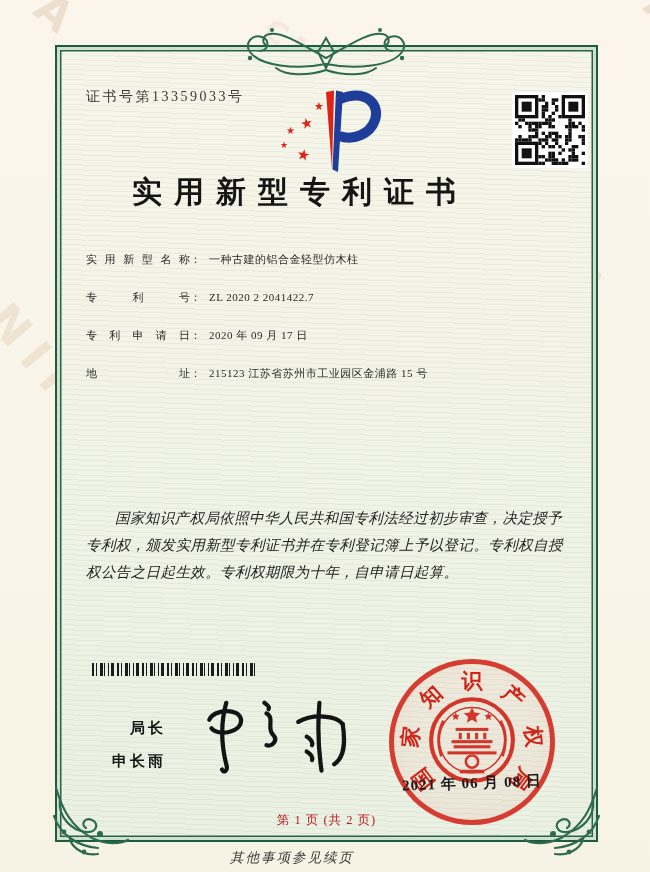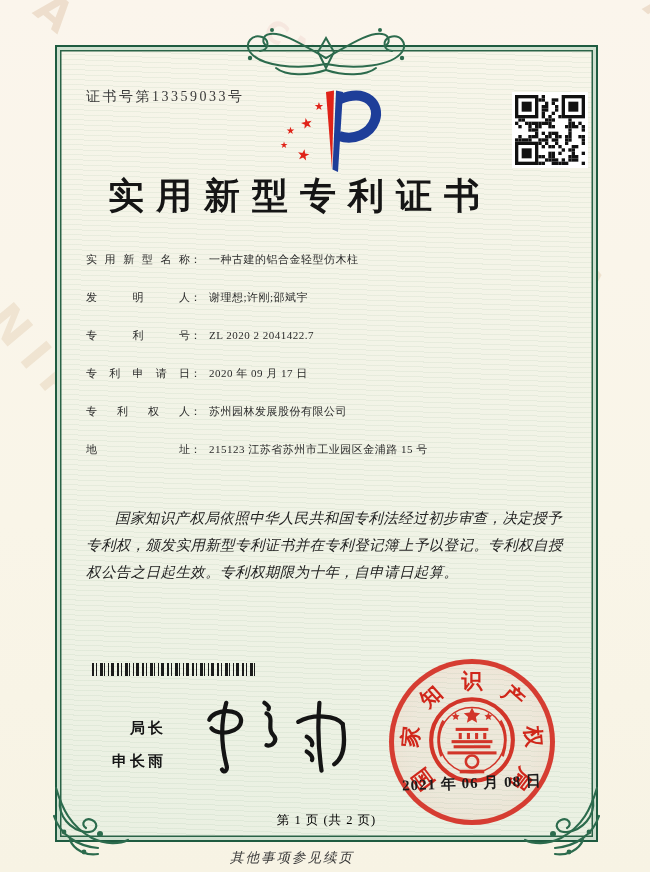--- a/index.html
+++ b/index.html
@@ -26,21 +26,21 @@
     background:
       repeating-linear-gradient(2deg, rgba(120,165,128,0.10) 0 1px, rgba(0,0,0,0) 1px 5px),
       linear-gradient(180deg,#f7f5e9 0%,#f1f3e6 55%,#eaf0e2 100%);
   }
   .flourish{position:absolute;pointer-events:none;}
   .cert-no{position:absolute;left:86px;top:88px;font-size:14px;letter-spacing:2.5px;color:#3b3b3b;}
   .logo{position:absolute;left:276px;top:84px;width:110px;height:90px;}
   .qr{position:absolute;left:512px;top:92px;width:70px;height:70px;background:#fff;padding:3px;}
   .title{
     position:absolute;left:55px;top:172px;width:478px;text-align:center;
-    font-size:36px;font-weight:bold;color:#151515;letter-spacing:12px;text-indent:12px;
+    font-size:30px;font-weight:bold;color:#151515;letter-spacing:12px;text-indent:12px;
   }
   .fields{position:absolute;left:86px;top:248px;width:482px;font-size:11px;color:#2b2b2b;}
   .frow{height:22px;line-height:22px;margin-bottom:16px;position:relative;white-space:nowrap;}
   .flabel{display:inline-block;width:104px;text-align:justify;text-align-last:justify;vertical-align:top;}
   .fcolon{display:inline-block;margin-right:8px;}
   .fvalue{letter-spacing:0.5px;}
   .pair2{position:absolute;left:241px;top:0;}
   .paras{position:absolute;left:86px;top:506px;width:484px;font-size:14.5px;line-height:1.86;
     color:#222;font-style:italic;}
   .paras p{margin:0;text-indent:2em;letter-spacing:0.4px;font-family:Liberation Mono, monospace;}
@@ -65,21 +65,21 @@
   .sc0{transform:translate(-50%,-50%) rotate(-127deg) translateY(-61px);}
   .sc1{transform:translate(-50%,-50%) rotate(-85deg) translateY(-61px);}
   .sc2{transform:translate(-50%,-50%) rotate(-42deg) translateY(-61px);}
   .sc3{transform:translate(-50%,-50%) rotate(0deg) translateY(-61px);}
   .sc4{transform:translate(-50%,-50%) rotate(42deg) translateY(-61px);}
   .sc5{transform:translate(-50%,-50%) rotate(85deg) translateY(-61px);}
   .sc6{transform:translate(-50%,-50%) rotate(127deg) translateY(-61px);}
   .emblem{position:absolute;left:50%;top:50%;transform:translate(-50%,-52%);}
   .seal-date{position:absolute;left:0;top:110px;width:100%;text-align:center;font-size:15px;
     font-weight:bold;color:#1b1b1b;transform:rotate(-2deg);letter-spacing:1px;}
-  .page-info{position:absolute;left:55px;top:812px;width:543px;text-align:center;font-size:12.5px;color:#000000;letter-spacing:1px;}
+  .page-info{position:absolute;left:55px;top:812px;width:543px;text-align:center;font-size:12.5px;color:#b91c1c;letter-spacing:1px;}
   .footer-note{position:absolute;left:0;top:849px;width:584px;text-align:center;font-size:13.5px;
     color:#3a3a3a;font-style:italic;letter-spacing:2px;}
 </style>
 </head>
 <body>
 
 <div class="wm wm1">CNIPA</div>
 <div class="wm wm2">CNIPA</div>
 <div class="wm wm3">CNIPA</div>
 <div class="wm wm4">CNIPA</div>
@@ -280,30 +280,24 @@
     </g>
 </svg>
 
 <div class="title">实用新型专利证书</div>
 
 <div class="fields">
   <div class="frow">
     <span class="flabel">实用新型名称</span><span class="fcolon">：</span><span class="fvalue">一种古建的铝合金轻型仿木柱</span>
   </div>
   <div class="frow">
-    <span class="flabel">发明人</span><span class="fcolon">：</span><span class="fvalue">谢理想;许刚;邵斌宇</span>
-  </div>
-  <div class="frow">
     <span class="flabel">专利号</span><span class="fcolon">：</span><span class="fvalue">ZL 2020 2 2041422.7</span>
   </div>
   <div class="frow">
     <span class="flabel">专利申请日</span><span class="fcolon">：</span><span class="fvalue">2020 年 09 月 17 日</span>
-  </div>
-  <div class="frow">
-    <span class="flabel">专利权人</span><span class="fcolon">：</span><span class="fvalue">苏州园林发展股份有限公司</span>
   </div>
   <div class="frow">
     <span class="flabel">地址</span><span class="fcolon">：</span><span class="fvalue">215123 江苏省苏州市工业园区金浦路 15 号</span>
   </div>
 </div>
 
 <div class="paras">
   <p>国家知识产权局依照中华人民共和国专利法经过初步审查，决定授予专利权，颁发实用新型专利证书并在专利登记簿上予以登记。专利权自授权公告之日起生效。专利权期限为十年，自申请日起算。</p>
 </div>
 

